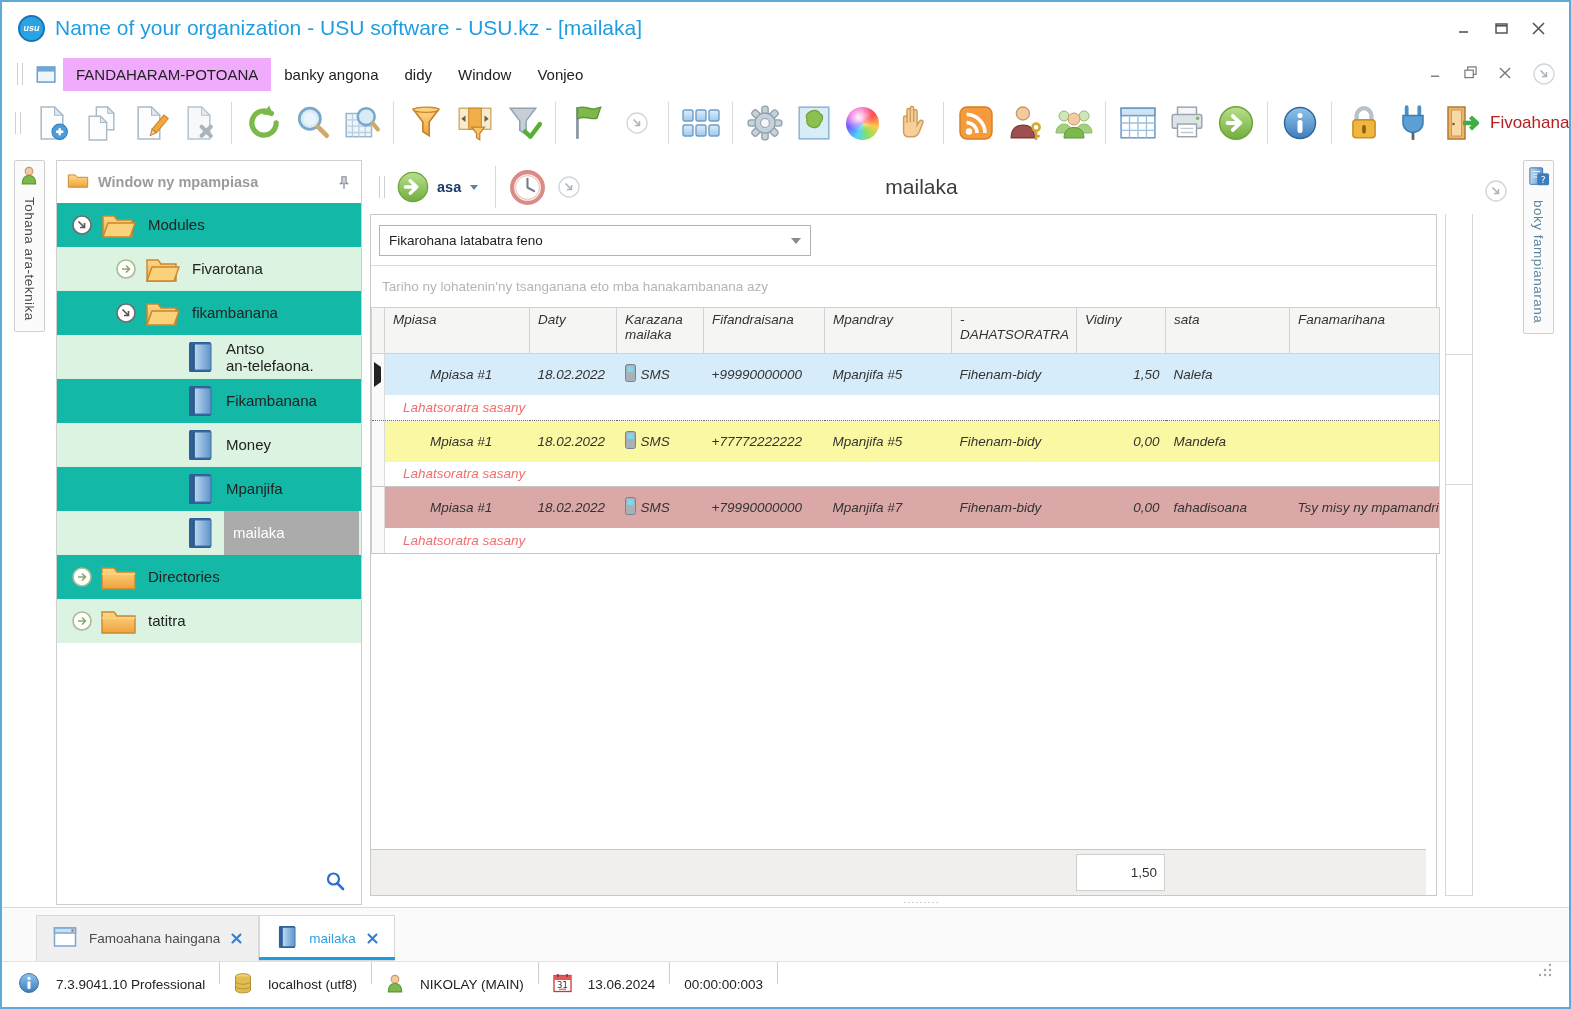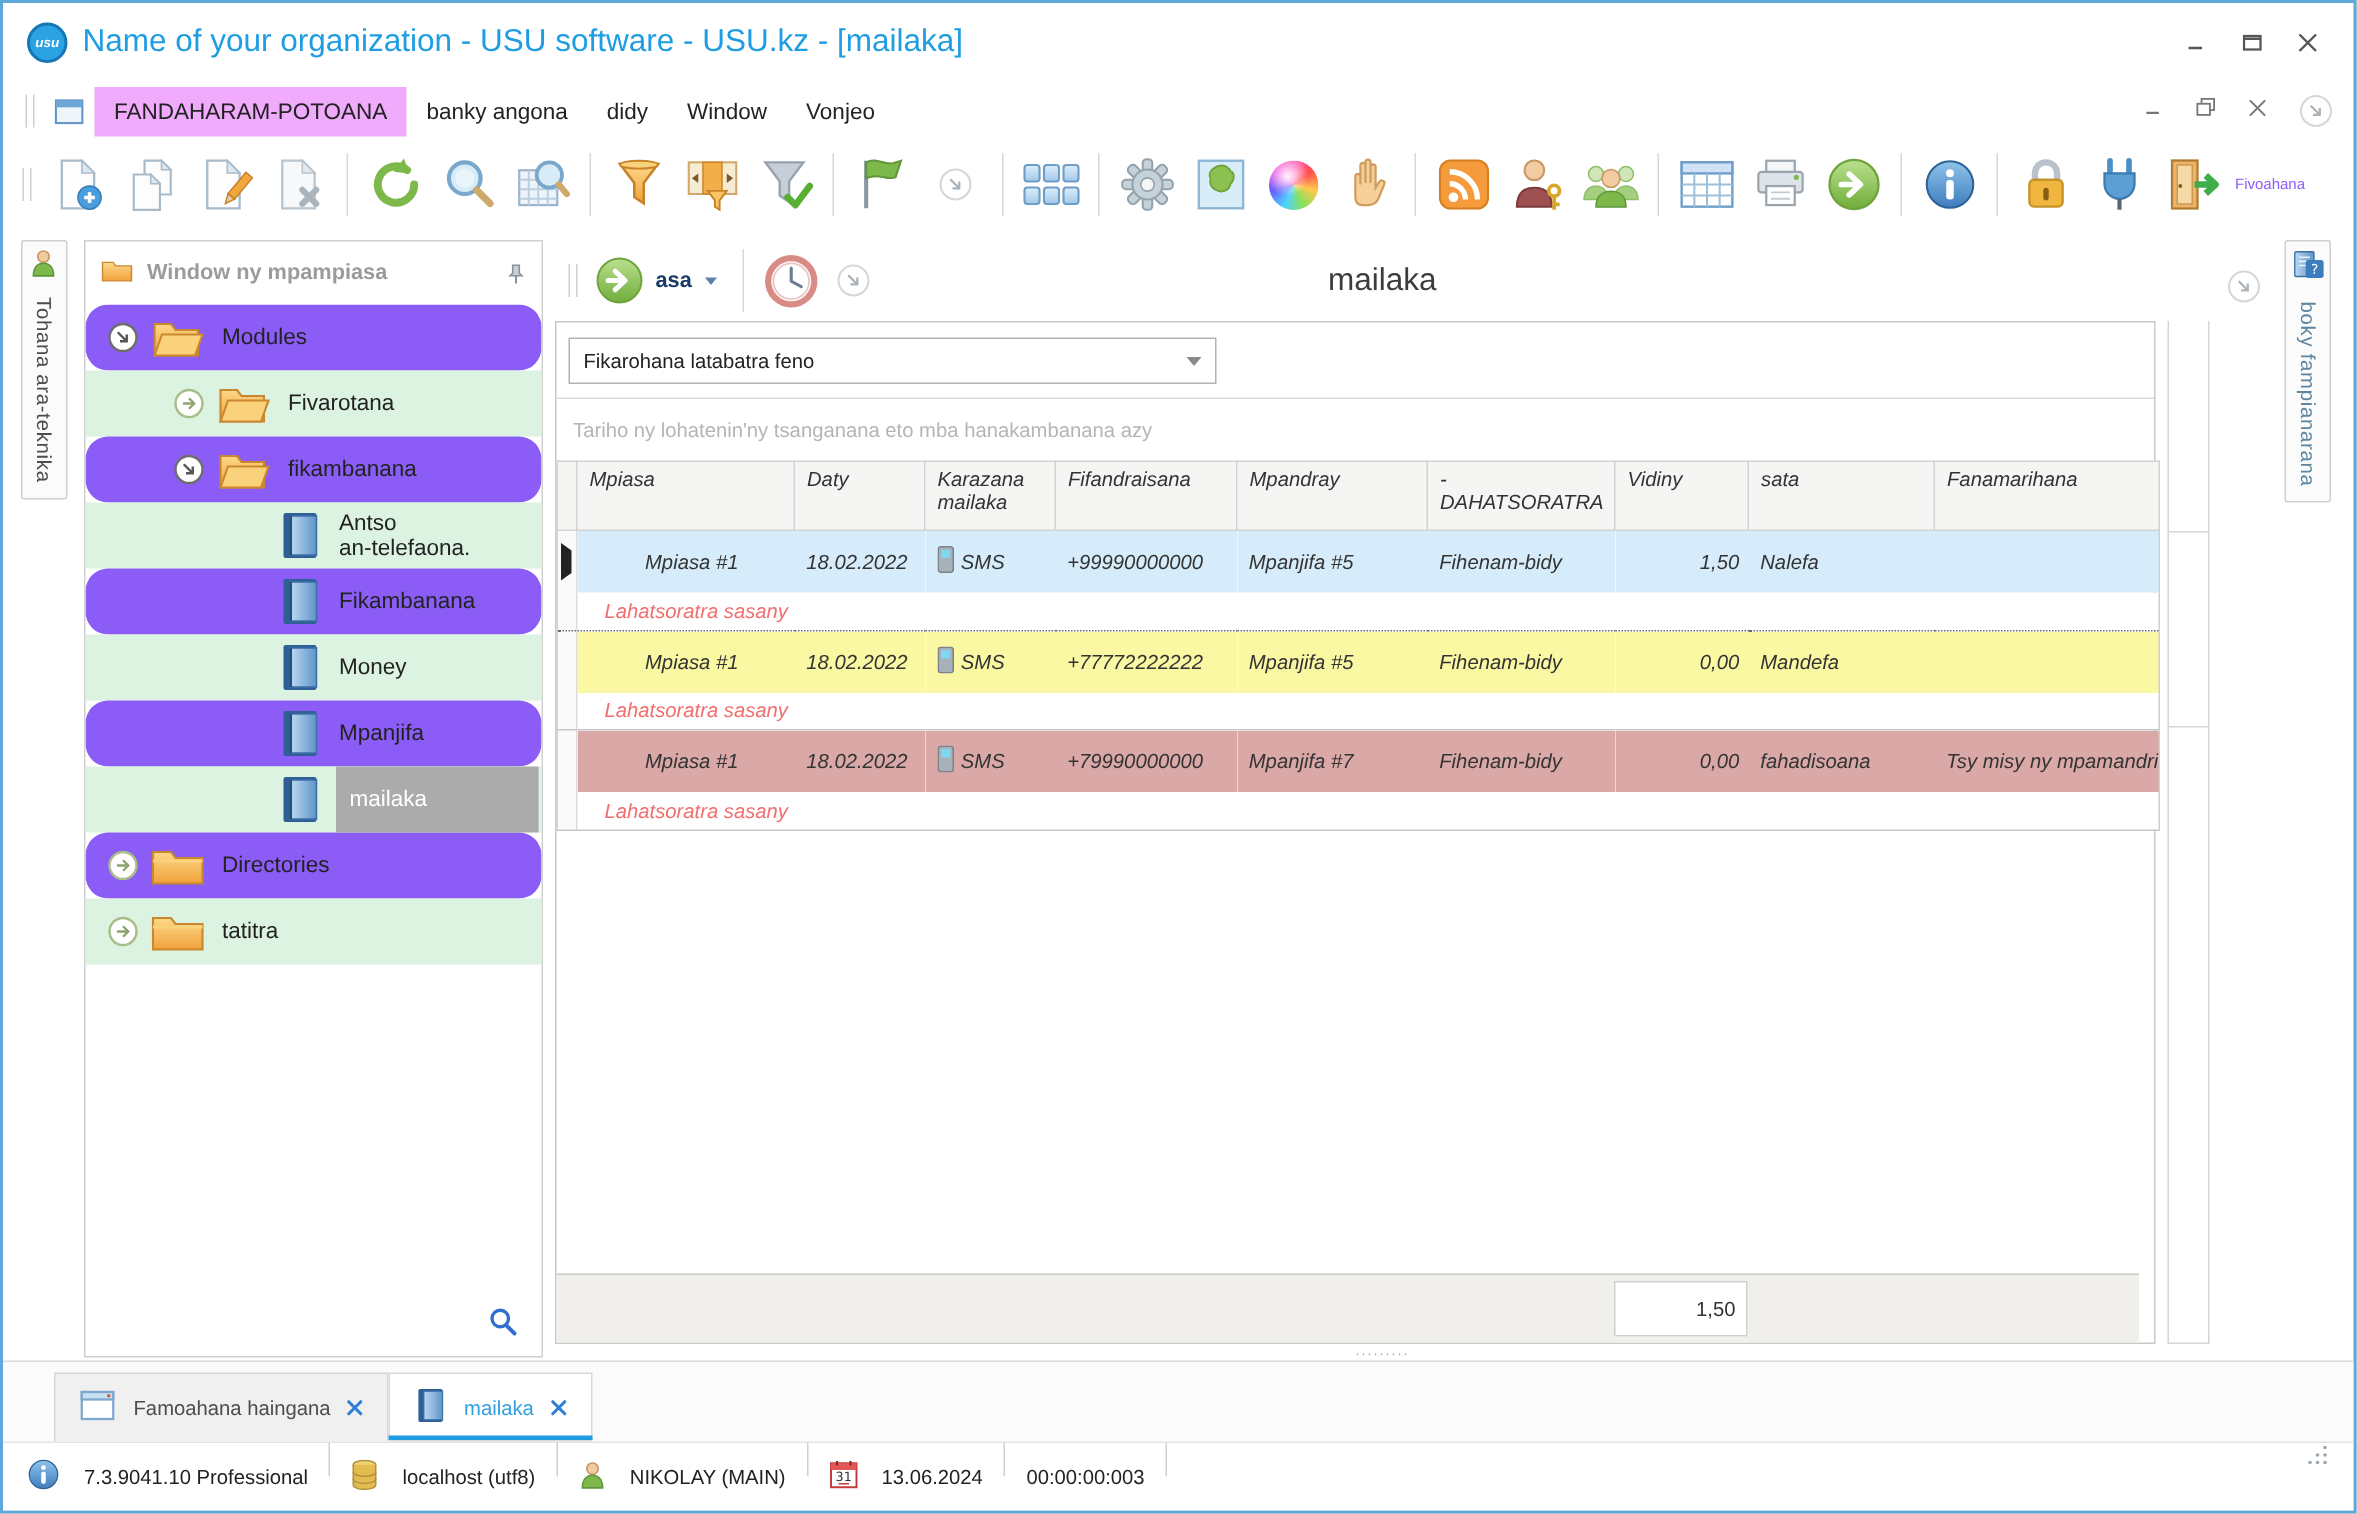--- a/index.html
+++ b/index.html
@@ -25,37 +25,37 @@
   .menu-right{margin-left:auto;display:flex;align-items:center;gap:22px;padding-right:6px;}
   
   .toolbar{height:58px;display:flex;align-items:center;padding:0 6px;flex:none;}
   .tb-sep{width:1px;height:42px;background:#d8d8d8;margin:0 7px;flex:none;}
   .tb-btn{width:49px;height:50px;display:flex;align-items:center;justify-content:center;flex:none;}
   .tb-btn svg{display:block;}
   .rainbow{width:33px;height:33px;border-radius:50%;
      background:radial-gradient(circle at 38% 32%, rgba(255,255,255,.95), rgba(255,255,255,0) 45%),
      conic-gradient(#ff5ebc,#ff4d4d,#ffc84d,#8ae05a,#4dd2ff,#6a5bff,#f448e0,#ff5ebc);}
   .fivoahana{display:flex;align-items:center;gap:7px;padding:0 6px;}
-  .fivoahana-label{color:#8b5cf6;font-size:10px;}
+  .fivoahana-label{color:#b91c1c;font-size:17px;}
   .circle-arrow{flex:none;display:flex;}
   
   .workspace{flex:1;display:flex;padding-top:8px;min-height:0;}
   .left-strip{width:54px;display:flex;justify-content:center;align-items:flex-start;flex:none;}
   .vtab{width:31px;border:1px solid #cfcfcf;background:#fbfbfb;border-radius:2px;display:flex;
         flex-direction:column;align-items:center;padding:5px 0 10px;gap:8px;}
   .vtext{writing-mode:vertical-rl;font-size:13.5px;color:#4c4c4c;letter-spacing:.5px;}
   .vtext.blue{color:#5e86a0;}
   
   .tree-panel{width:306px;border:1px solid #cfcfcf;background:#fff;display:flex;flex-direction:column;flex:none;margin-bottom:2px;}
   .tree-header{height:42px;display:flex;align-items:center;gap:9px;padding:0 10px;color:#9b9b9b;
                font-weight:bold;font-size:14.5px;flex:none;}
   .tree-header .pin{margin-left:auto;display:flex;}
   .tree-body{flex:1;overflow:hidden;}
   .tree-row{height:44px;display:flex;align-items:center;}
-  .row-blue{background:#8b5cf6;border-radius:15px;}
+  .row-blue{background:#14b8a6;}
   .row-green{background:#dbf3e0;}
   .tree-row .expander{width:22px;height:22px;flex:none;margin-right:7px;}
   .tree-icon{flex:none;margin-right:9px;display:flex;}
   .sel-wrap{display:flex;align-items:center;align-self:stretch;flex:1;margin-right:2px;padding-left:2px;}
   .tree-label{font-size:15px;color:#222;line-height:1.15;white-space:pre-line;}
   .tree-row.selected .sel-wrap{background:#ababab;padding-left:9px;}
   .tree-row.selected .tree-label{color:#fff;}
   .tree-search{height:42px;display:flex;justify-content:flex-end;align-items:center;padding:0 16px;flex:none;}
   
   .main{flex:1;display:flex;flex-direction:column;min-width:0;margin:0 4px 0 8px;}

